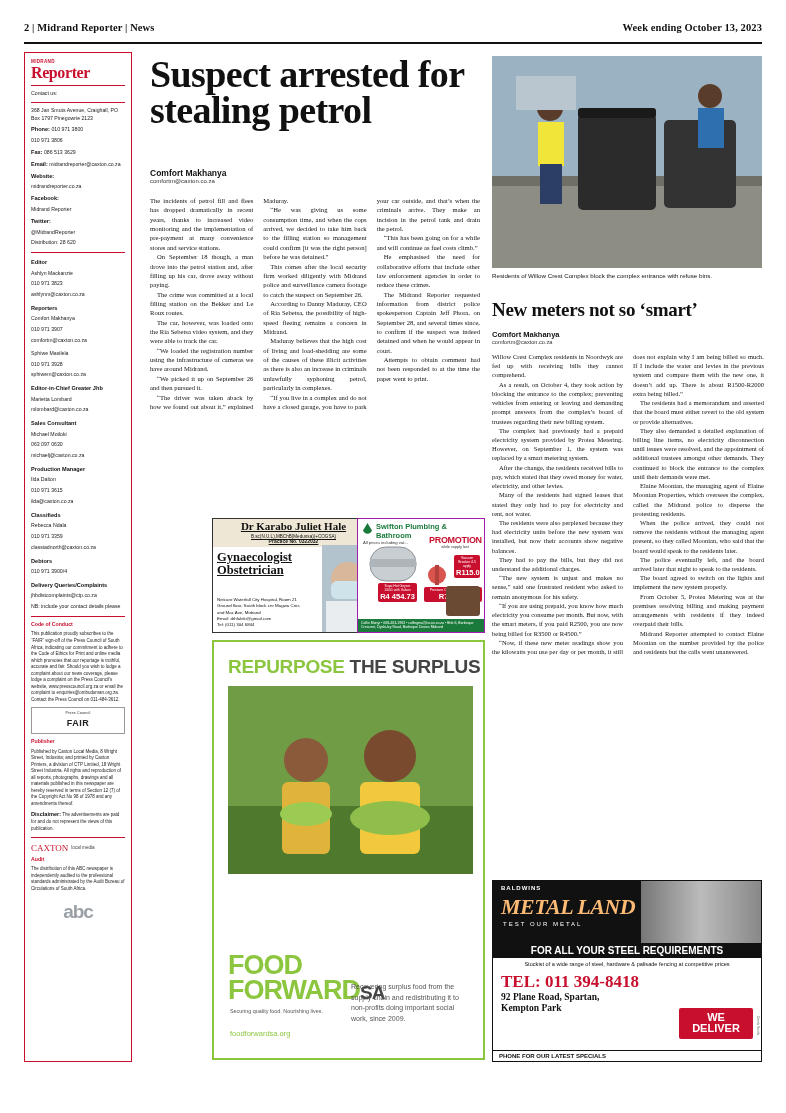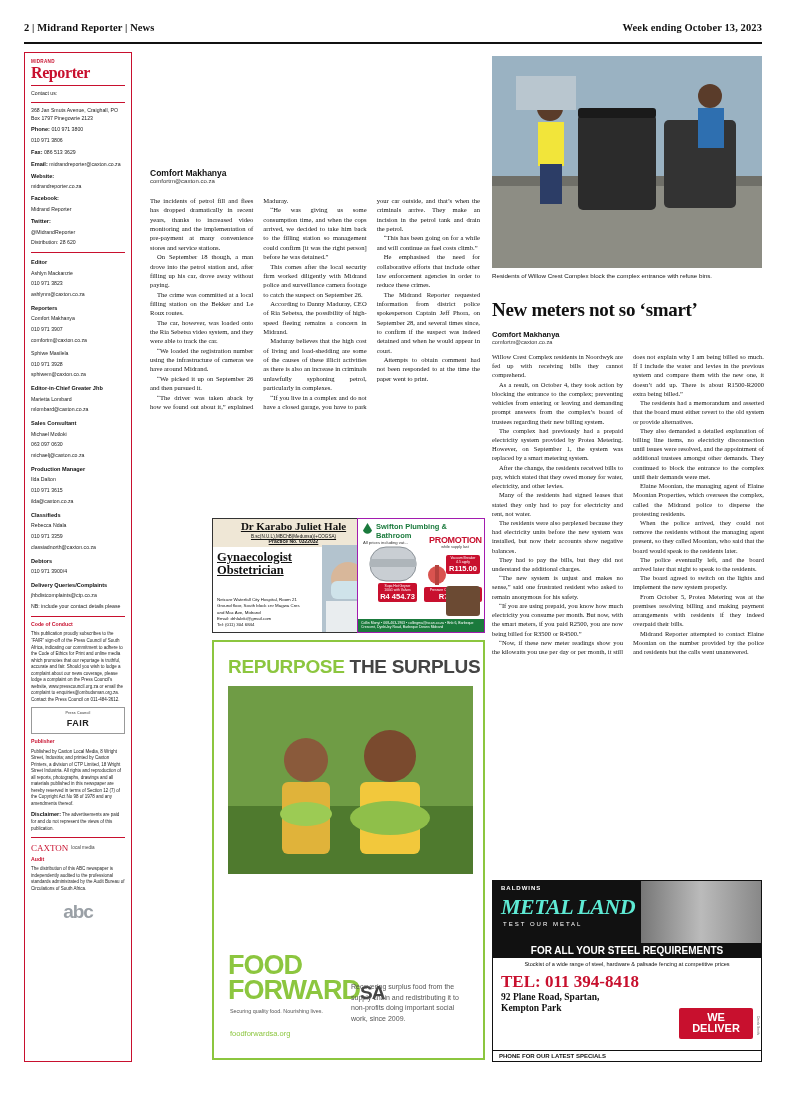--- a/index.html
+++ b/index.html
@@ -197,21 +197,21 @@
   .ad-metal {
     position:absolute; left:492px; top:880px; width:270px; height:182px;
     border:1px solid #111; background:#fff; overflow:hidden;
   }
   .ad-metal .top { background:#111; height:62px; position:relative; }
   .ad-metal .baldwins {
     position:absolute; left:8px; top:4px; color:#fff; font-family:"Liberation Sans",sans-serif;
     font-size:6px; letter-spacing:1px; font-weight:bold;
   }
   .ad-metal .ml {
-    position:absolute; left:8px; top:13px; color:#5eead4; font-family:"Liberation Serif",serif;
+    position:absolute; left:8px; top:13px; color:#fdba74; font-family:"Liberation Serif",serif;
     font-size:22px; font-weight:bold; font-style:italic; letter-spacing:-0.5px;
   }
   .ad-metal .tst {
     position:absolute; left:10px; top:40px; color:#fff; font-family:"Liberation Sans",sans-serif;
     font-size:6px; letter-spacing:2px;
   }
   .ad-metal .pipes { position:absolute; right:0; top:0; width:120px; height:62px; background:linear-gradient(90deg,#777,#bbb,#888);}
   .ad-metal .band {
     background:#111; color:#fff; font-family:"Liberation Sans",sans-serif;
     font-size:10px; font-weight:bold; text-align:center; padding:2px 0;
@@ -312,20 +312,21 @@
       <span class="cx">CAXTON</span>
       <span class="cxsub">local media</span>
     </div>
     <p class="red">Audit</p>
     <p class="tiny">The distribution of this ABC newspaper is independently audited to the professional standards administrated by the Audit Bureau of Circulations of South Africa.</p>
     <div class="abcbox">
       <span class="abc">abc</span>
     </div>
   </div>
 
+  <div class="headline">Suspect arrested for stealing petrol</div>
   <div class="byline">
     <div class="name">Comfort Makhanya</div>
     <div class="mail">comfortm@caxton.co.za</div>
   </div>
   <div class="story-cols">
     <p class="first">The incidents of petrol fill and flees has dropped dramatically in recent years, thanks to increased video monitoring and the implementation of pre-payment at many convenience stores and service stations.</p>
     <p>On September 18 though, a man drove into the petrol station and, after filling up his car, drove away without paying.</p>
     <p>The crime was committed at a local filling station on the Bekker and Le Roux routes.</p>
     <p>The car, however, was loaded onto the Ria Sebetsa video system, and they were able to track the car.</p>
     <p>“We loaded the registration number using the infrastructure of cameras we have around Midrand.</p>
@@ -434,21 +435,21 @@
       <div class="val">R4 454.73</div>
     </div>
     <svg style="position:absolute;left:68px;top:46px;" width="22" height="20" viewBox="0 0 22 20">
       <circle cx="11" cy="10" r="9" fill="#d9534f"></circle>
       <rect x="9" y="0" width="4" height="20" fill="#b5413d"></rect>
     </svg>
     <div class="pricebox" style="left:66px;bottom:30px;width:58px;">
       <div class="lbl">Pressure Control Valve 400kpa</div>
       <div class="val">R708.69</div>
     </div>
-    <div class="pricebox" style="right:4px;top:36px;width:34px;">
+    <div class="pricebox" style="right:4px;top:36px;width:26px;">
       <div class="lbl">Vacuum Breaker 4.5 apply</div>
       <div class="val">R115.00</div>
     </div>
     <div class="face"></div>
     <div class="foot">Collin Monyi • 068-463-1963 • collingma@iscan.co.za • Bnb 6, Barbeque Crescent, Dynbi-ley Road, Barbeque Downs Midrand</div>
   </div>
 
   <div class="ad-food">
     <div class="head">
       <span class="g">REPURPOSE</span>

